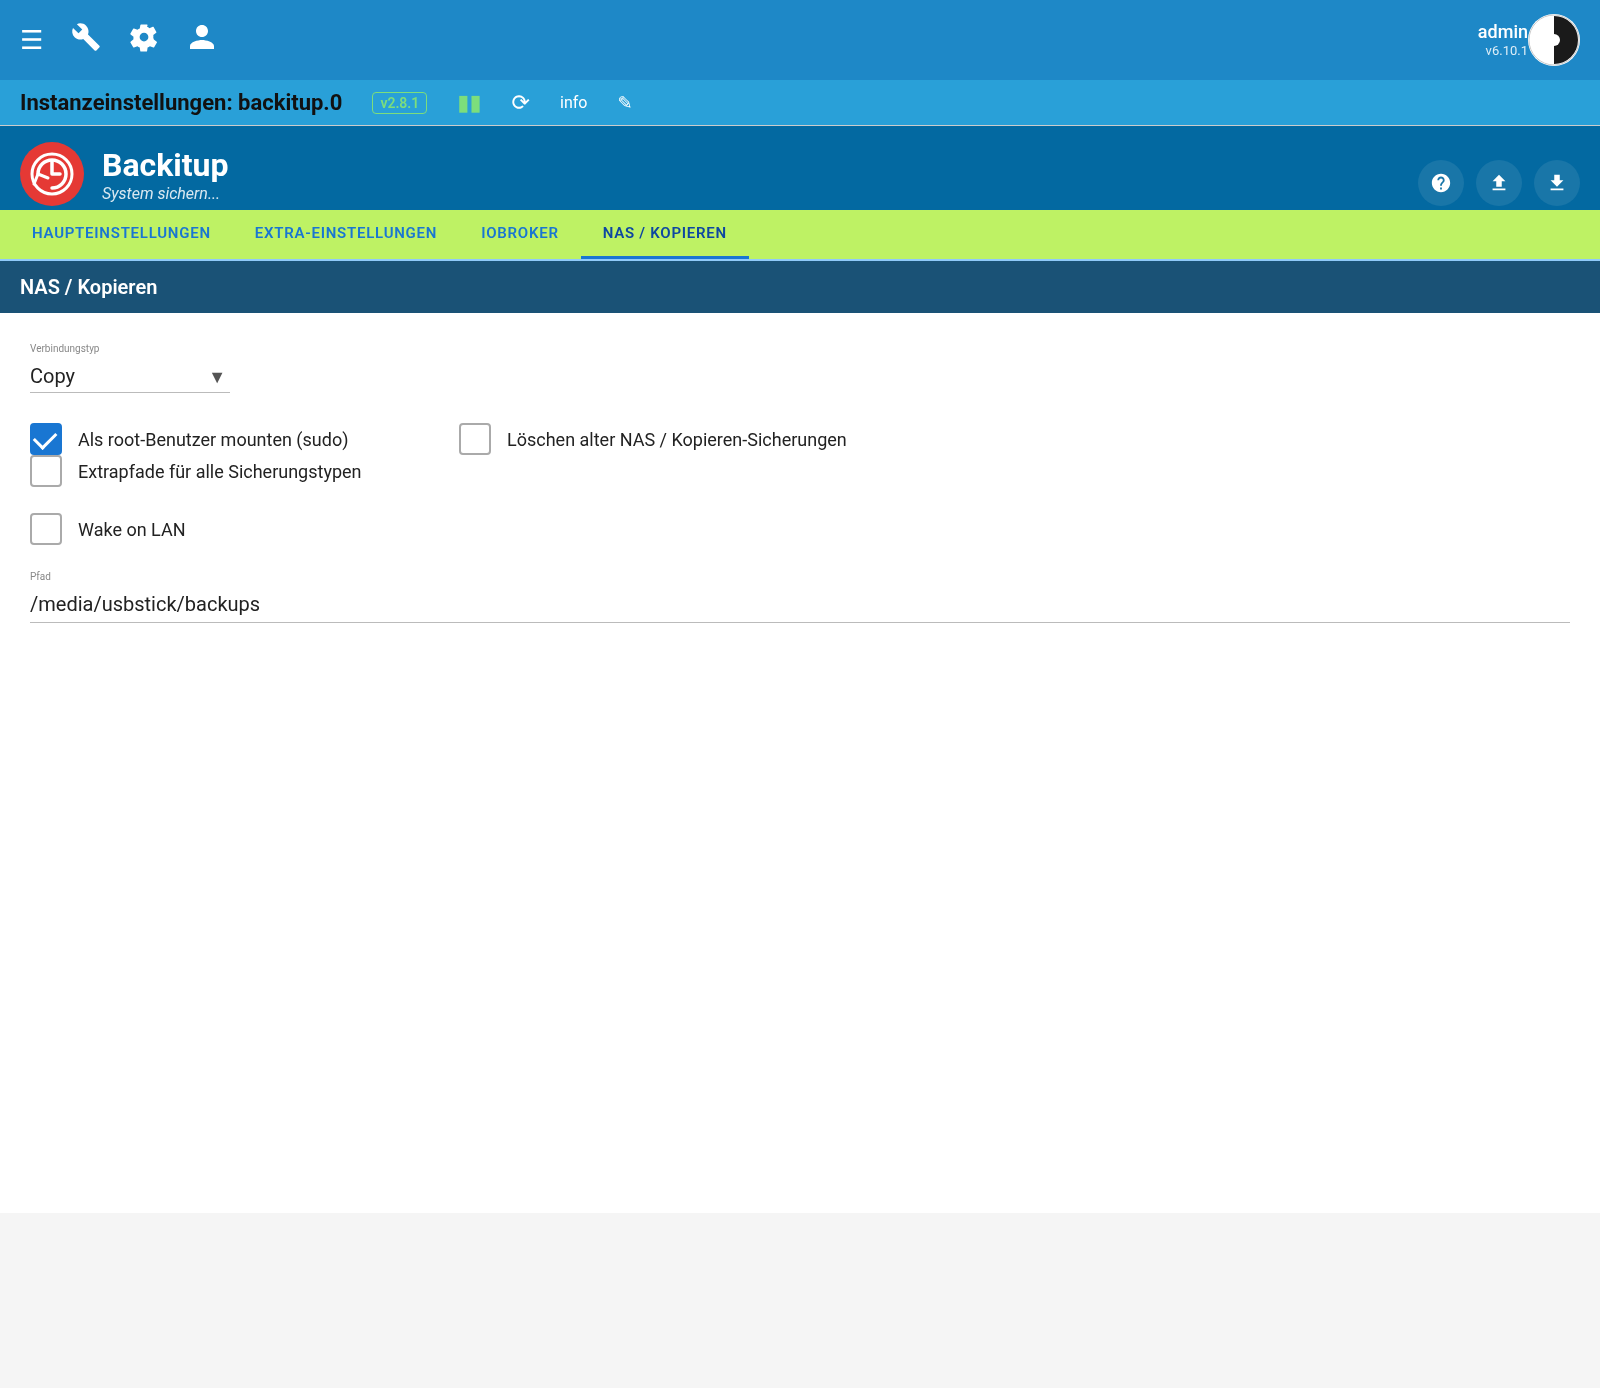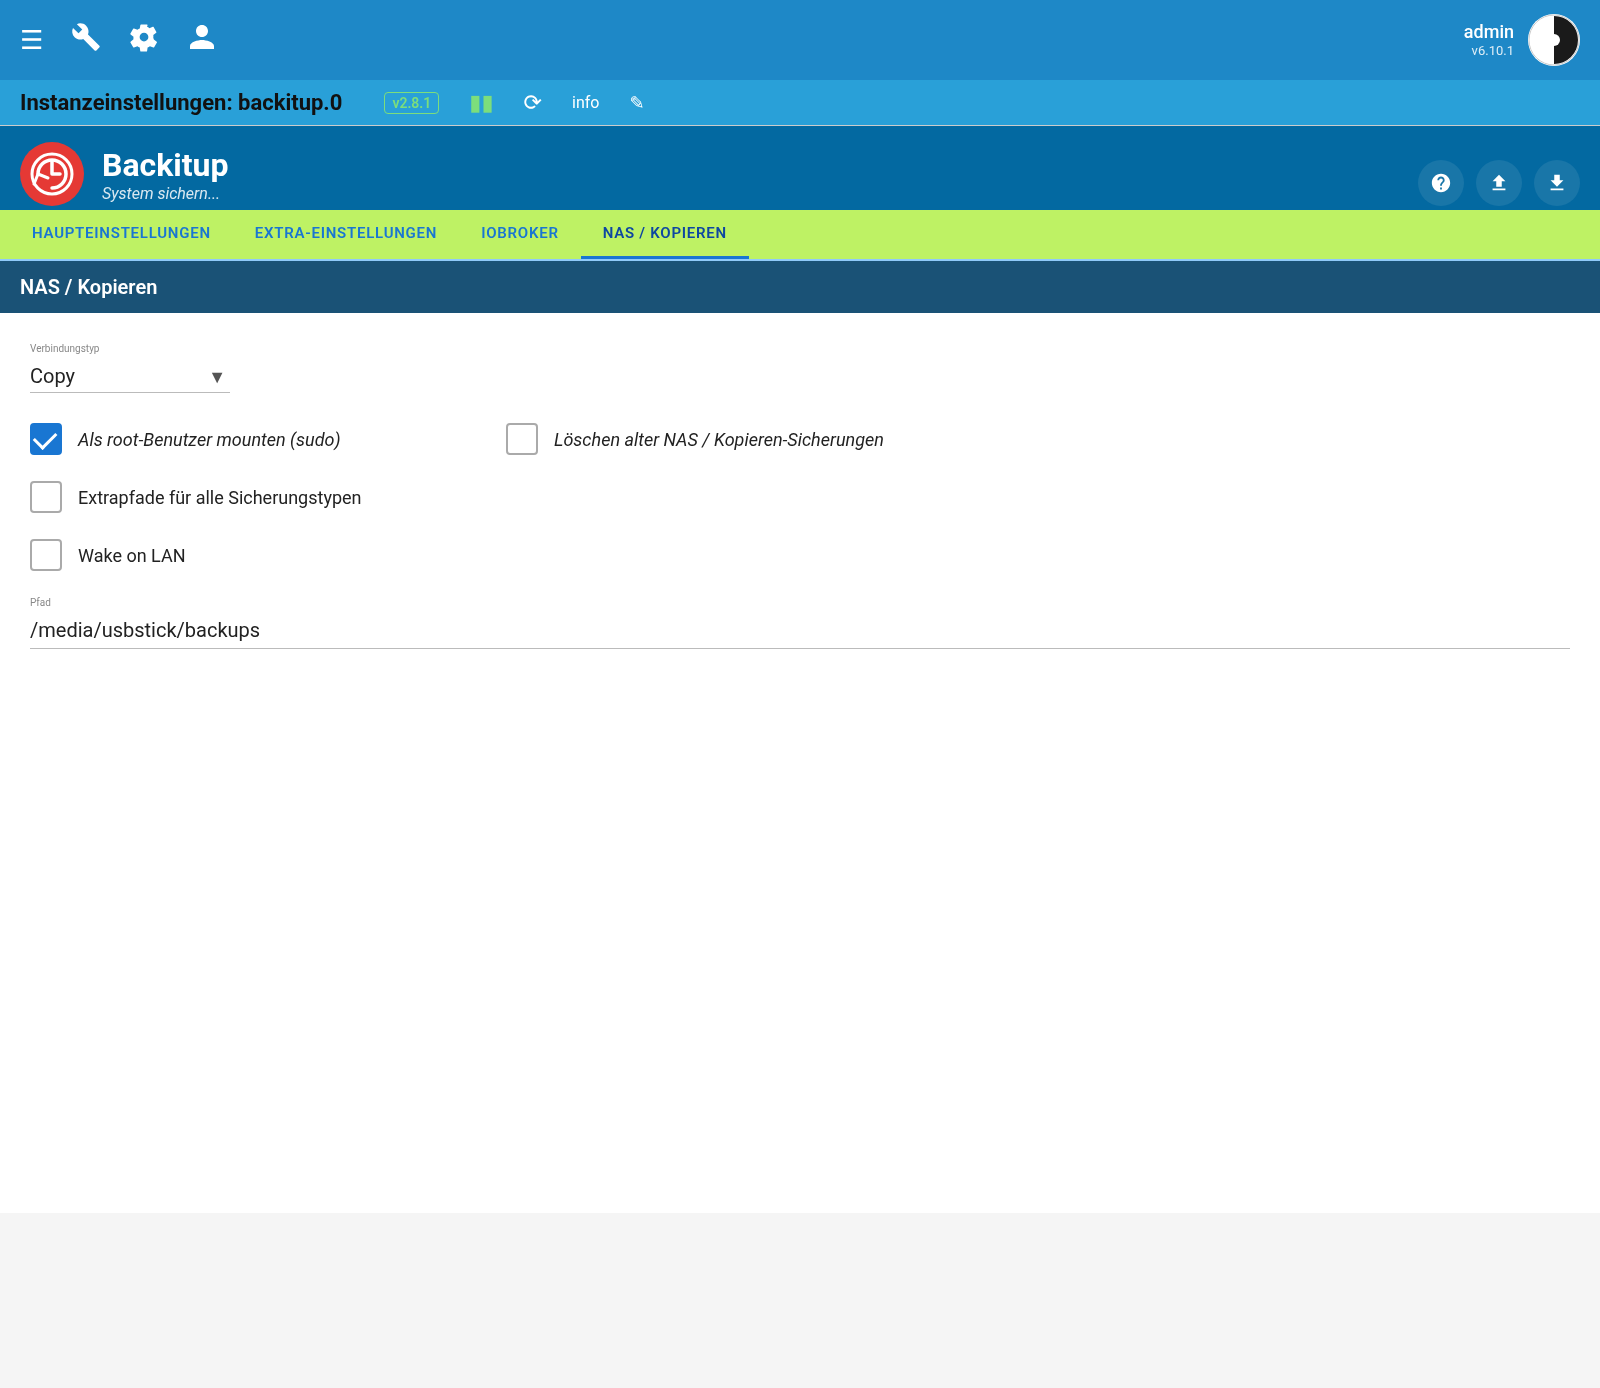--- a/index.html
+++ b/index.html
@@ -30,21 +30,20 @@
       cursor: pointer;
     }
     .nav-icon {
       color: white;
       font-size: 26px;
       cursor: pointer;
     }
     .top-nav-right {
       display: flex;
       align-items: center;
-      gap: 14px;
     }
     .admin-info {
       color: white;
       text-align: right;
       line-height: 1.3;
     }
     .admin-name {
       font-size: 18px;
       font-weight: 500;
     }
@@ -82,21 +81,20 @@
       color: #111;
     }
     .version-badge {
       background: #29a0d8;
       color: #7cde7c;
       font-size: 14px;
       font-weight: 600;
       border: 1.5px solid #7cde7c;
       border-radius: 4px;
       padding: 2px 7px;
-      margin-left: 12px;
     }
     .pause-icon {
       color: #7cde7c;
       font-size: 22px;
       cursor: pointer;
     }
     .refresh-icon {
       color: white;
       font-size: 22px;
       cursor: pointer;
@@ -285,23 +283,21 @@
       transform: rotate(-45deg) translateY(-2px);
       display: block;
     }
     .checkbox-label {
       font-size: 18px;
       color: #222;
     }
 
     .two-col-checkboxes {
       display: flex;
-      gap: 76px;
-      margin-bottom: 26px;
-      font-style: italic;
+      gap: 29px;
     }
 
     
     .path-group {
       margin-top: 6px;
     }
     .path-value {
       font-size: 20px;
       color: #222;
       padding: 4px 0 6px 0;

